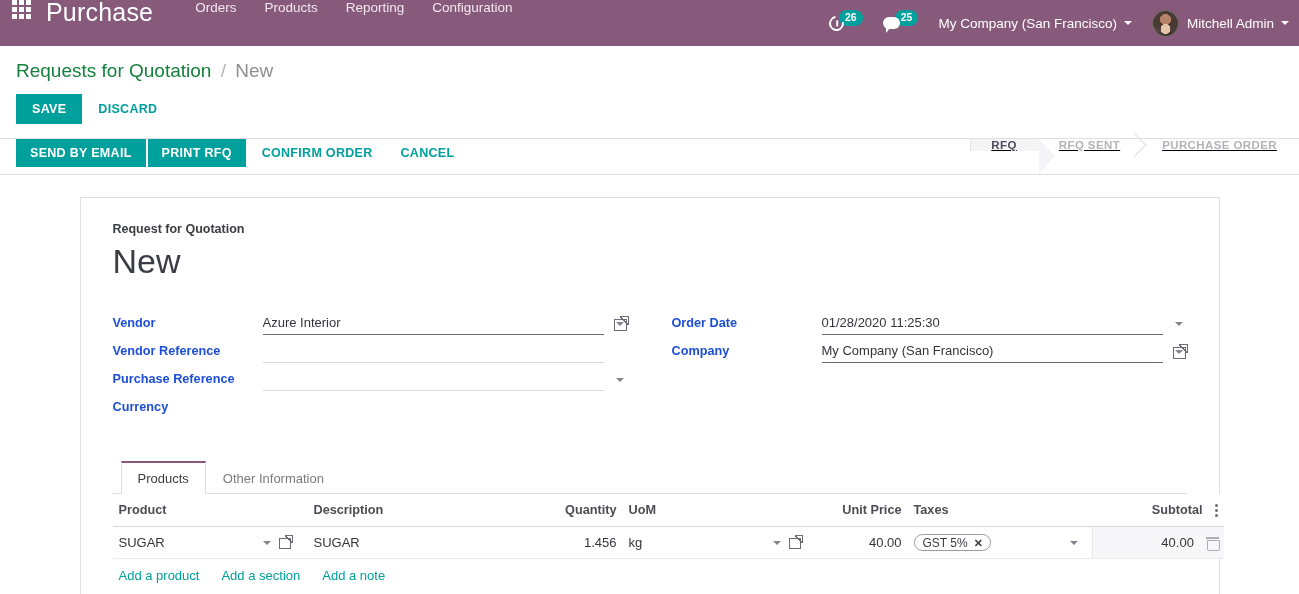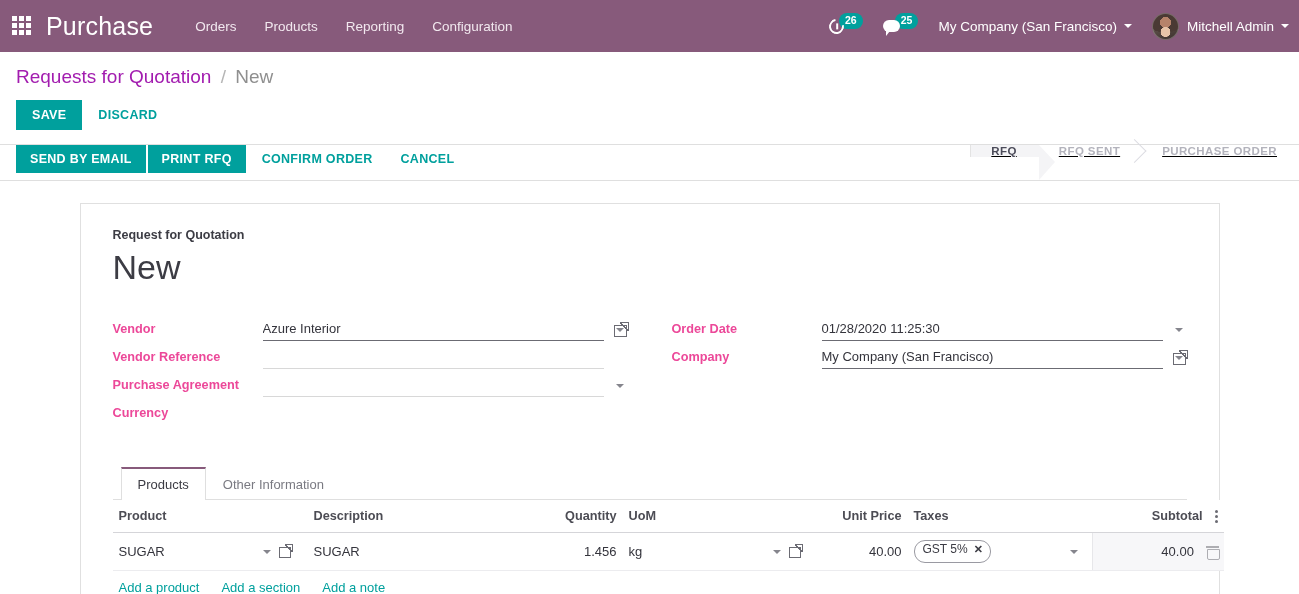--- a/index.html
+++ b/index.html
@@ -6,24 +6,24 @@
   html, body {
     width: 1299px; height: 594px;
     font-family: "Liberation Sans", sans-serif;
     background: #ffffff;
     overflow: hidden;
     -webkit-font-smoothing: antialiased;
   }
 
   
   .navbar {
-    height: 52px;
+    height: 46px;
     background: #875A7B;
     display: flex;
-    align-items: center;
+    align-items: flex-start;
     color: #ffffff;
     position: relative;
   }
   .apps-icon {
     width: 22px; height: 20px;
     margin-left: 12px; margin-right: 12px;
     display: grid;
     grid-template-columns: repeat(3, 5px);
     grid-template-rows: repeat(3, 5px);
     gap: 2px;
@@ -128,21 +128,21 @@
   .control-panel {
     background: #ffffff;
     border-bottom: 1px solid #dfdfdf;
     padding: 0px 16px;
   }
   .breadcrumb {
     padding: 14px 0 6px 0;
     font-size: 19px;
     color: #8f8f8f;
   }
-  .breadcrumb .crumb-link { color: #a21caf; cursor: pointer; }
+  .breadcrumb .crumb-link { color: #15803d; cursor: pointer; }
   .breadcrumb .sep { color: #b5b5b5; margin: 0 4px; }
   .breadcrumb .crumb-cur { color: #8f8f8f; }
 
   .save-row { padding: 6px 0 14px 0; display: flex; align-items: center; gap: 0px; }
   .btn-save {
     background: #00A09D;
     color: #fff;
     border: none;
     font-size: 12.5px;
     font-weight: bold;
@@ -274,21 +274,21 @@
     display: flex;
     align-items: flex-end;
     height: 28px;
     margin-bottom: 0px;
   }
   .fld-label {
     width: 150px;
     flex: 0 0 150px;
     font-size: 12.7px;
     font-weight: bold;
-    color: #ec4899;
+    color: #1d4ed8;
     padding-bottom: 5px;
   }
   .fld-input-wrap {
     flex: 1;
     display: flex;
     align-items: flex-end;
     position: relative;
   }
   .fld-input {
     flex: 1;
@@ -417,21 +417,21 @@
     width: 7px; height: 7px;
     background: linear-gradient(45deg, transparent 45%, #6b6b73 45%, #6b6b73 60%, transparent 60%);
     border-top: 1.3px solid #6b6b73;
     border-right: 1.3px solid #6b6b73;
   }
   .tax-badge {
     display: inline-flex;
     align-items: center;
     border: 1px solid #9a9aa2;
     border-radius: 11px;
-    padding: 1px 7px 6px 8px;
+    padding: 1px 7px 0 8px;
     font-size: 12px;
     color: #3c3c44;
   }
   .tax-x {
     margin-left: 6px;
     font-size: 11px;
     font-weight: bold;
     color: #3c3c44;
     cursor: pointer;
   }
@@ -590,21 +590,21 @@
 
         <div class="fld-row">
           <div class="fld-label">Vendor Reference</div>
           <div class="fld-input-wrap">
             <input class="fld-input" value="" style="">
             <span class="ext-spacer"></span>
           </div>
         </div>
 
         <div class="fld-row">
-          <div class="fld-label">Purchase Agreement</div>
+          <div class="fld-label">Purchase Reference</div>
           <div class="fld-input-wrap">
             <input class="fld-input" value="" style="">
             <span class="dd-caret"></span>
             <span class="ext-spacer"></span>
           </div>
         </div>
 
         <div class="fld-row">
           <div class="fld-label">Currency</div>
         </div>

